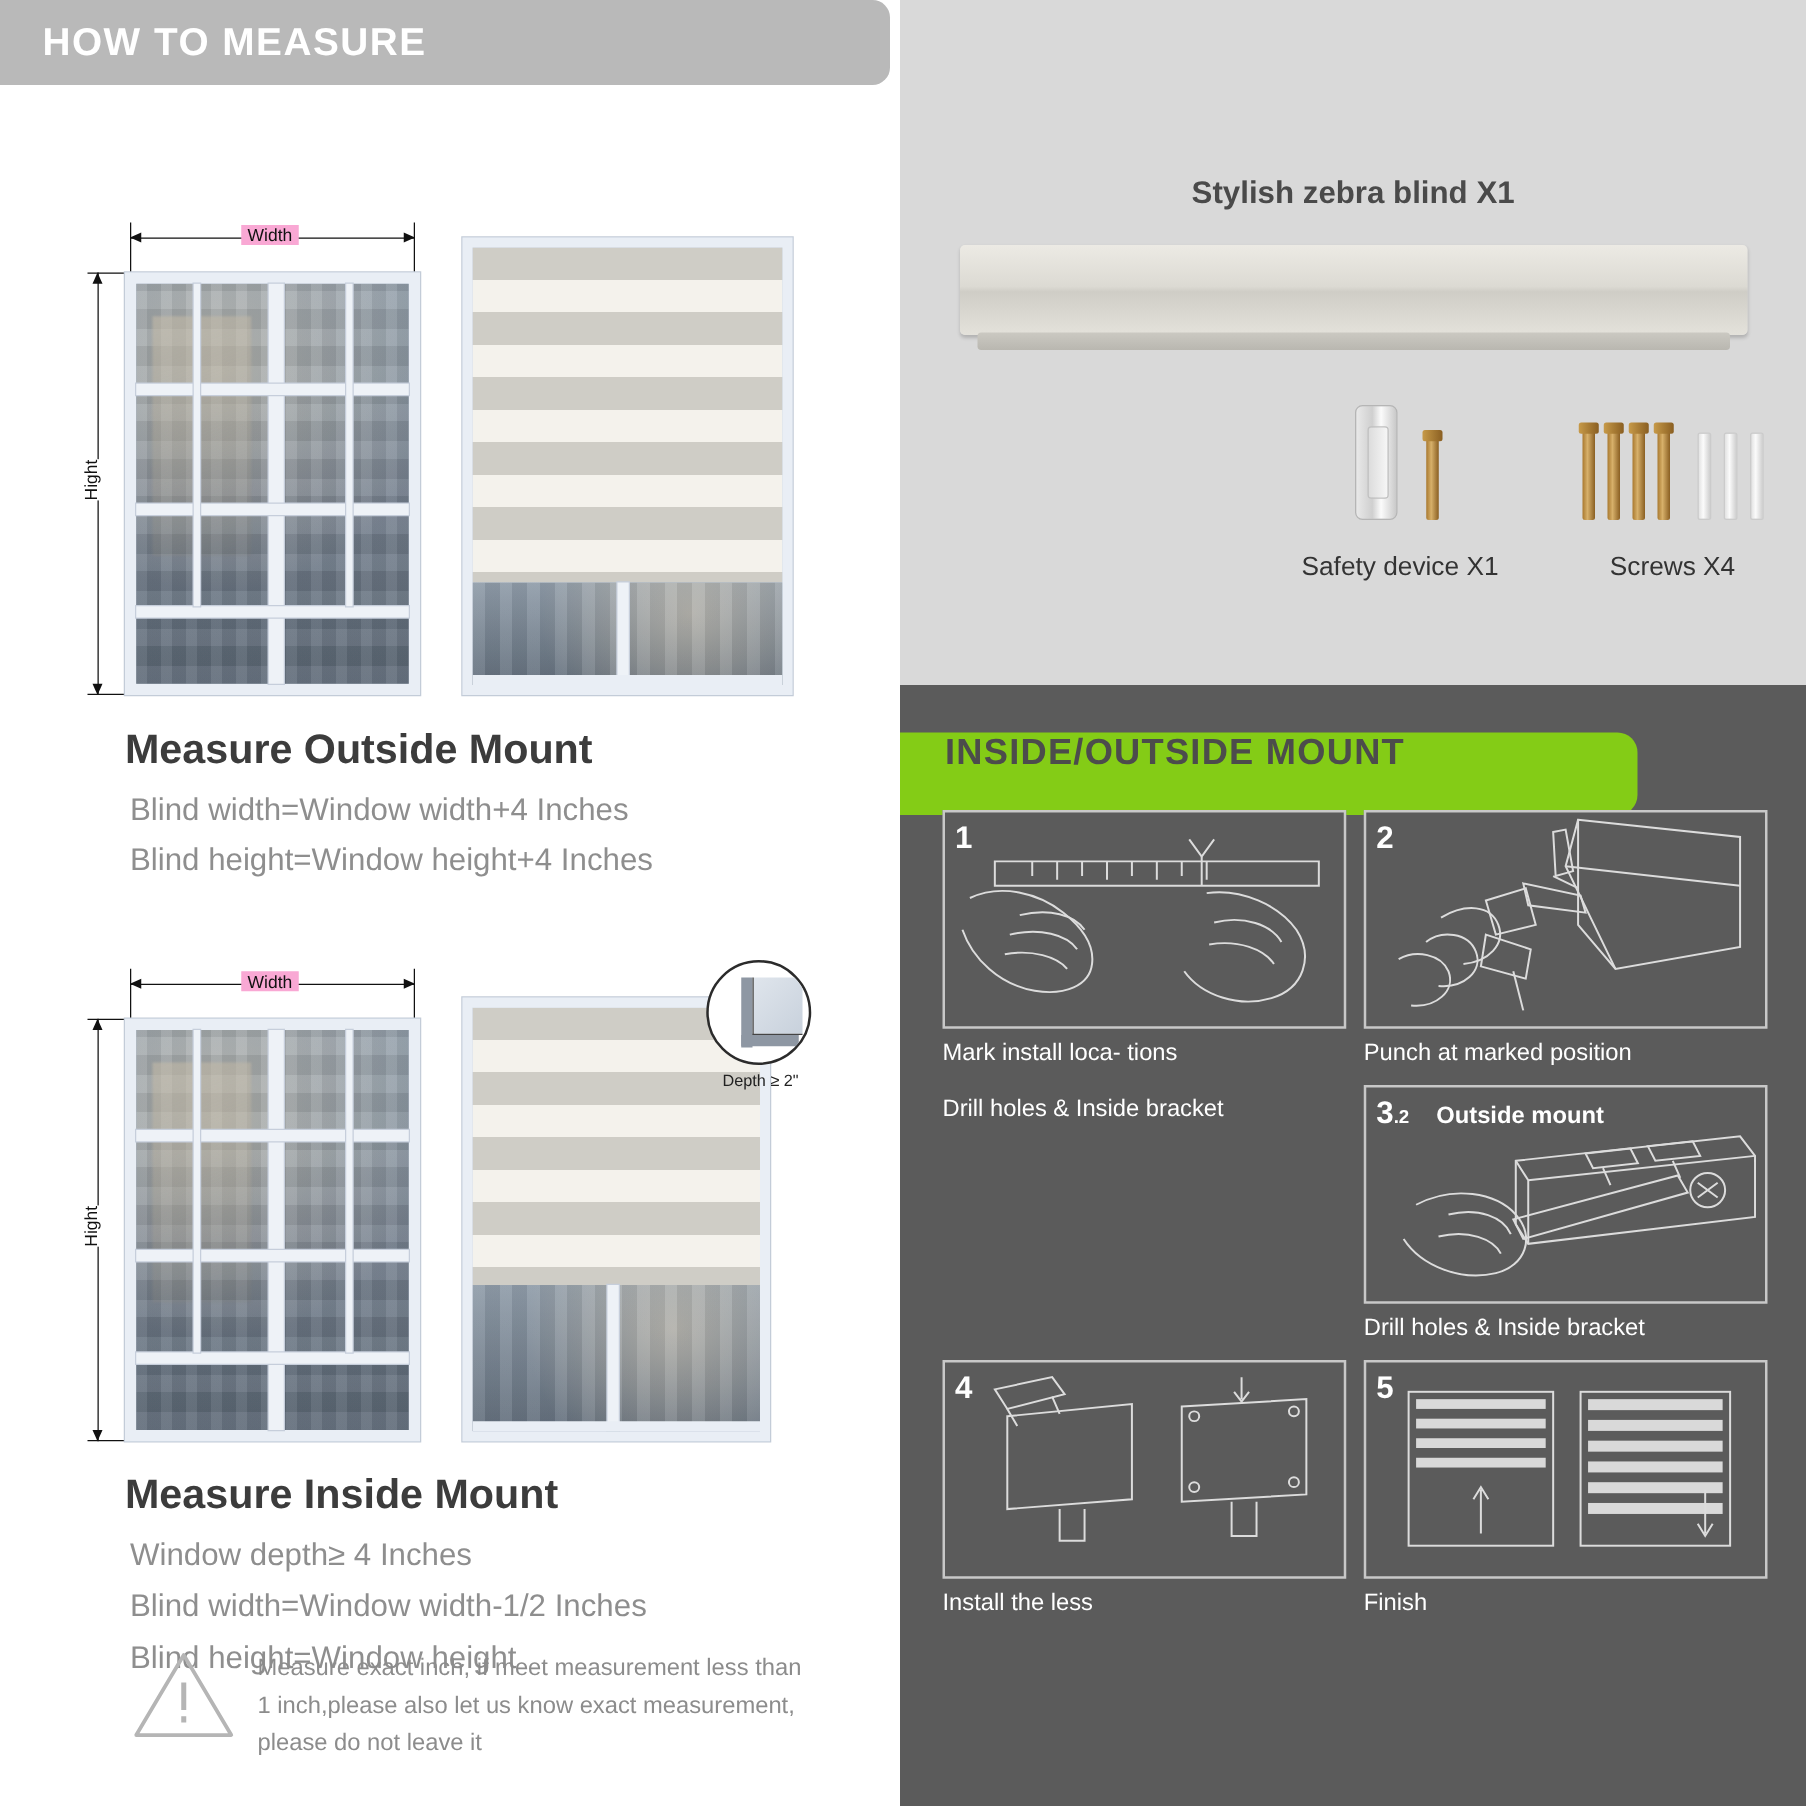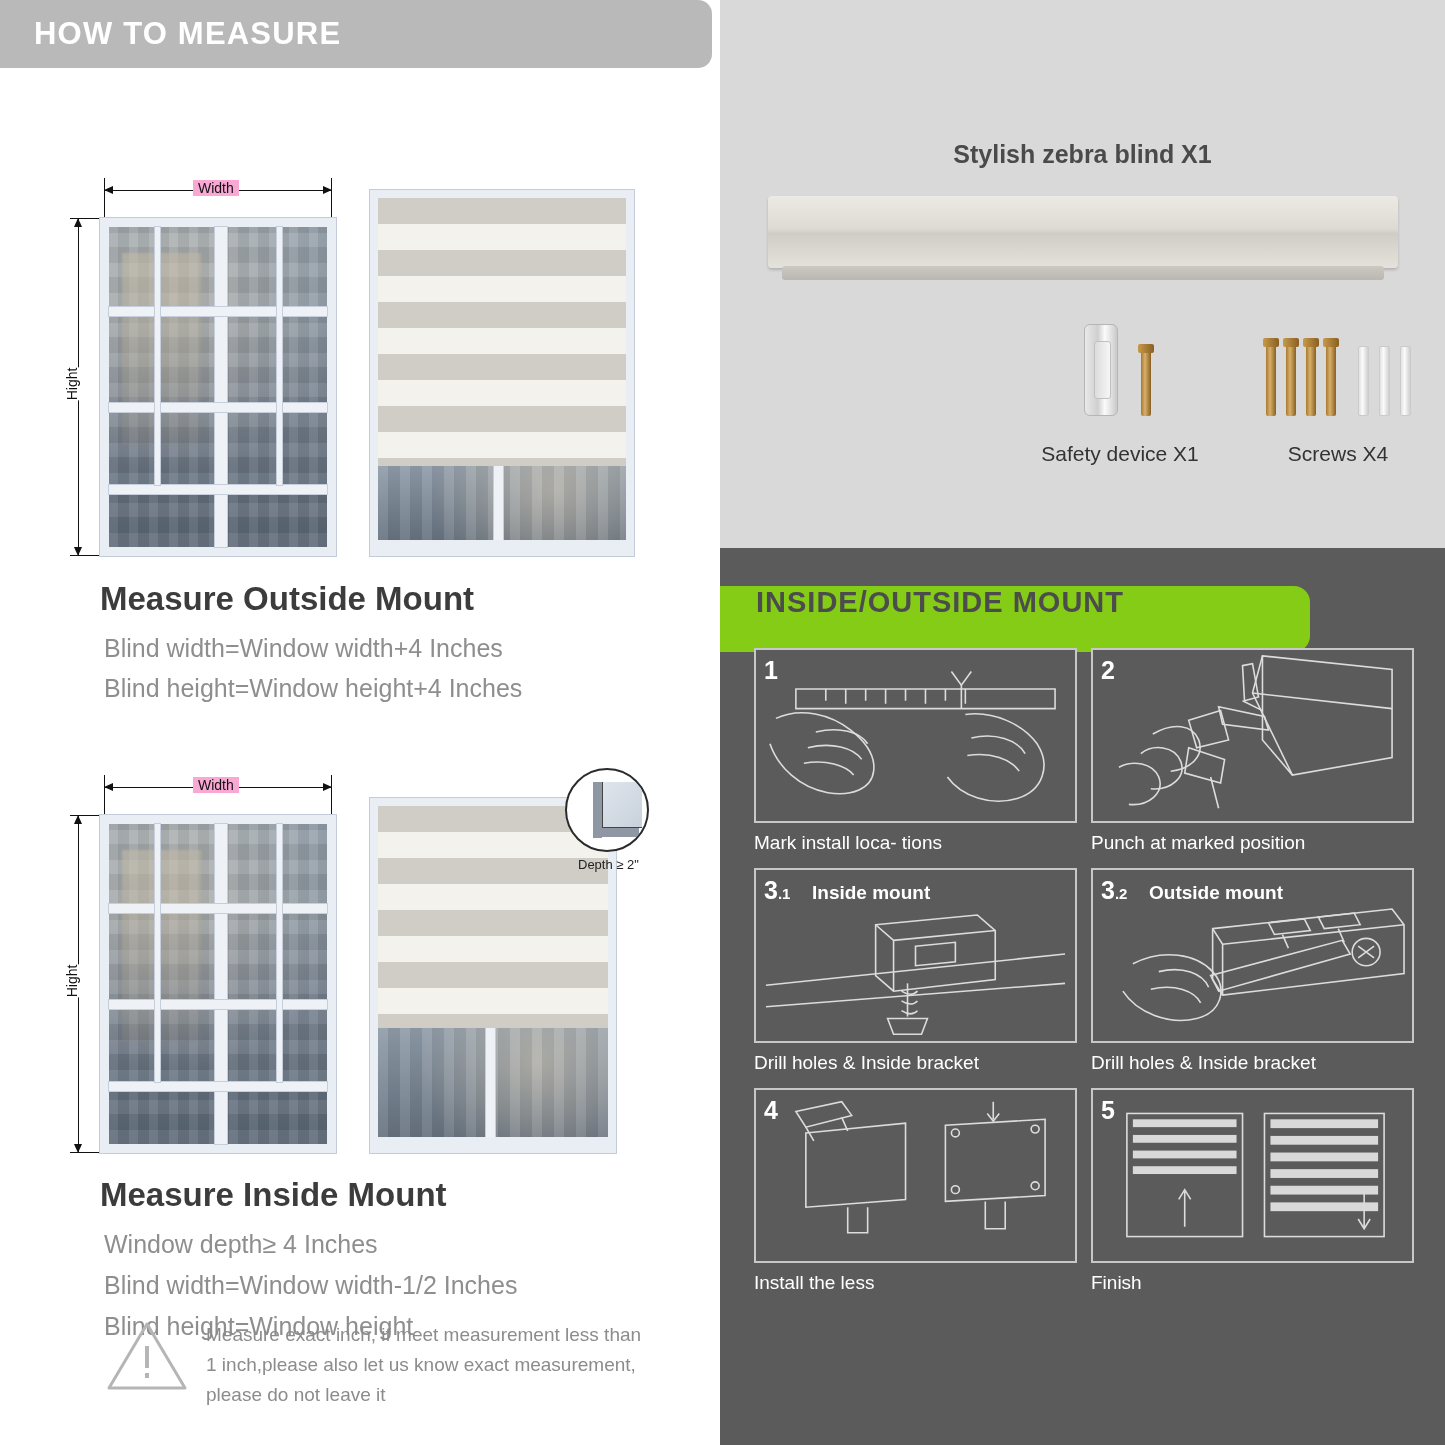--- a/index.html
+++ b/index.html
@@ -441,37 +441,20 @@
             <path class="line-thin" d="M26 120 C40 112, 60 116, 66 130 C72 146, 56 160, 36 158"></path>
             <path class="line-thin" d="M96 100 L132 112 L128 136 L92 126 Z"></path>
             <path class="line-thin" d="M118 130 L126 162"></path>
           </svg>
           <div class="step-num">2</div>
         </div>
         <div class="step-cap">Punch at  marked position</div>
       </div>
 
       <div class="step">
-        <div class="step-box">
-          <svg width="100%" height="100%" viewBox="0 0 320 175" preserveAspectRatio="none">
-            <path class="line-thin" d="M10 118 L310 86"></path>
-            <path class="line-thin" d="M10 140 L310 116"></path>
-            <path class="line-thin" d="M120 56 L222 46 L240 62 L240 112 L138 124 L120 108 Z"></path>
-            <path class="line-thin" d="M120 56 L138 72 L138 124"></path>
-            <path class="line-thin" d="M138 72 L240 62"></path>
-            <path class="line-thin" d="M160 78 L200 74 L200 94 L160 98 Z"></path>
-            <path class="line-thin" d="M152 116 L152 150"></path>
-            <path class="line-thin" d="M146 124 C152 128,158 128,162 124"></path>
-            <path class="line-thin" d="M146 134 C152 138,158 138,162 134"></path>
-            <path class="line-thin" d="M146 144 C152 148,158 148,162 144"></path>
-            <path class="line-thin" d="M132 152 L172 152 L166 168 L138 168 Z"></path>
-          </svg>
-          <div class="step-num"><span>3</span><small>.1</small></div>
-          <div class="step-sub">Inside mount</div>
-        </div>
         <div class="step-cap">Drill holes &amp;  Inside bracket</div>
       </div>
 
       <div class="step">
         <div class="step-box">
           <svg width="100%" height="100%" viewBox="0 0 320 175" preserveAspectRatio="none">
             <path class="line-thin" d="M120 60 L300 40 L312 56 L312 106 L130 128 L120 112 Z"></path>
             <path class="line-thin" d="M120 60 L130 76 L130 128"></path>
             <path class="line-thin" d="M130 76 L312 56"></path>
             <path class="line-thin" d="M176 54 L212 50 L218 62 L182 66 Z"></path>

